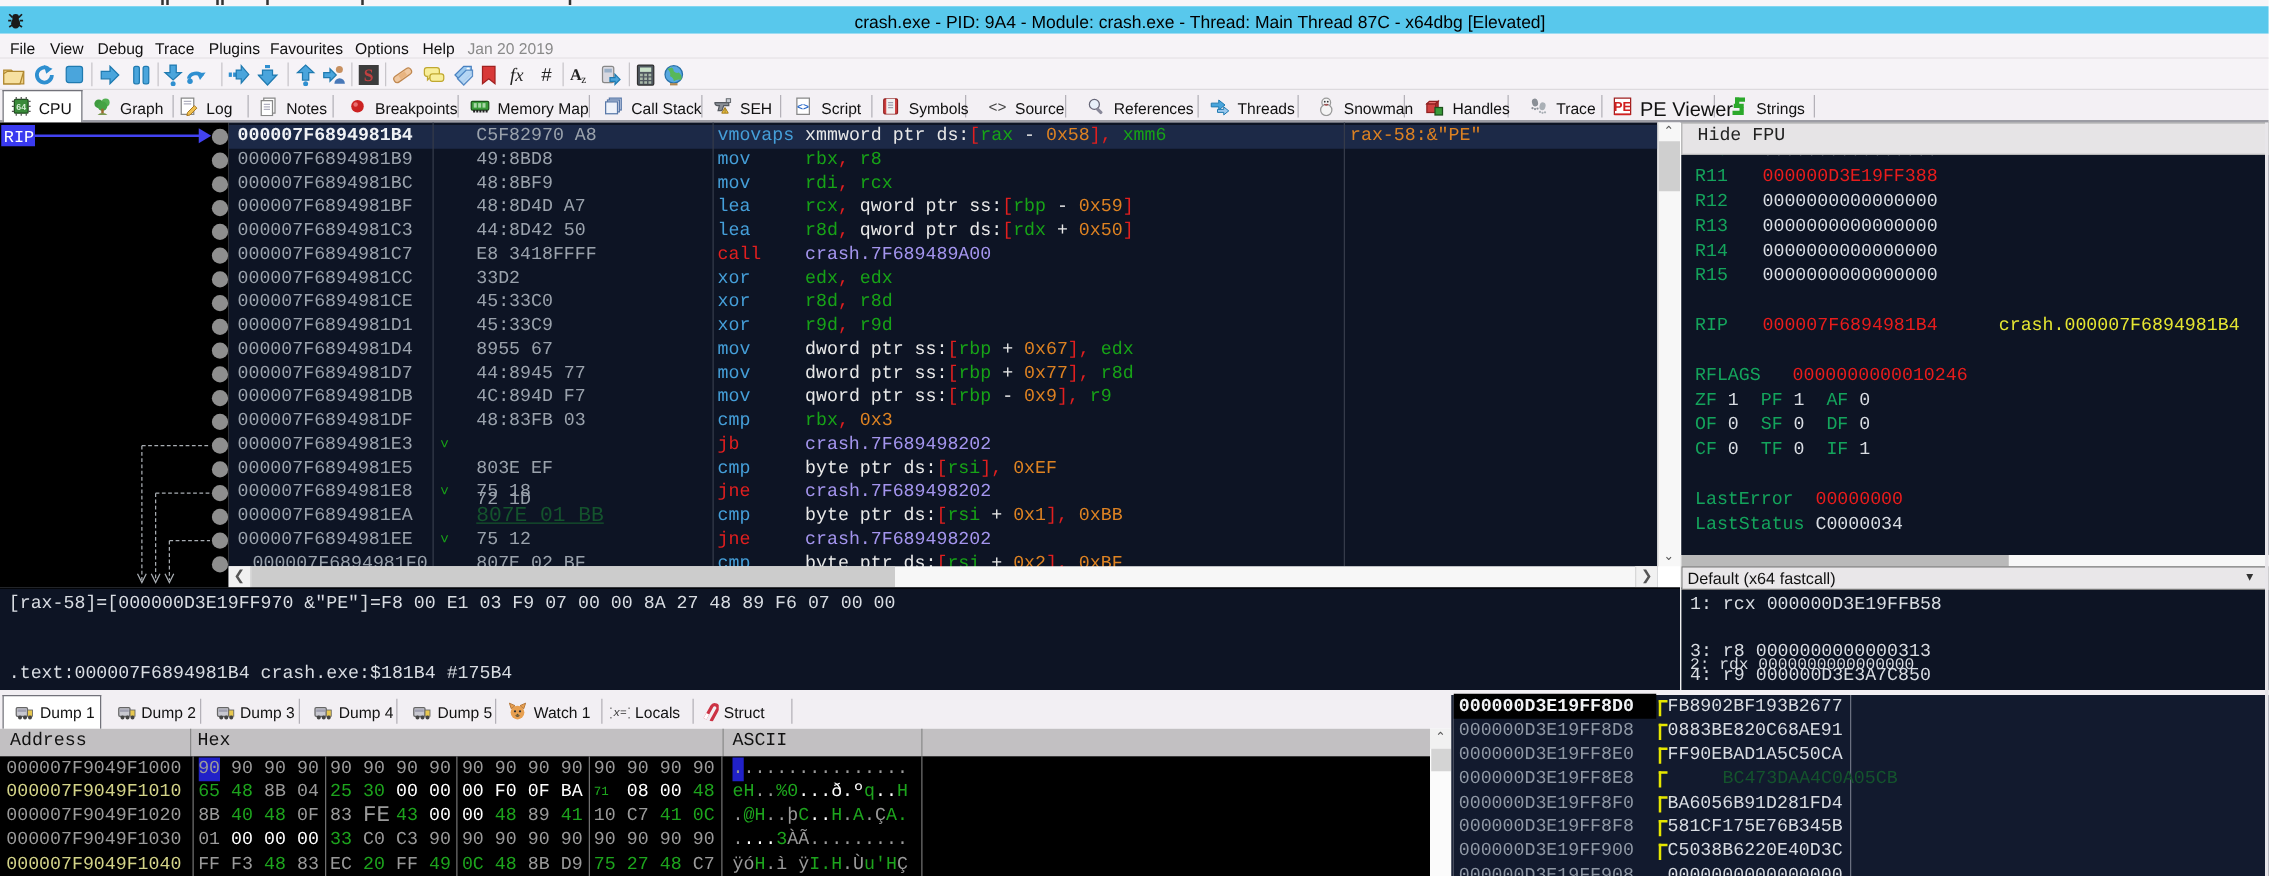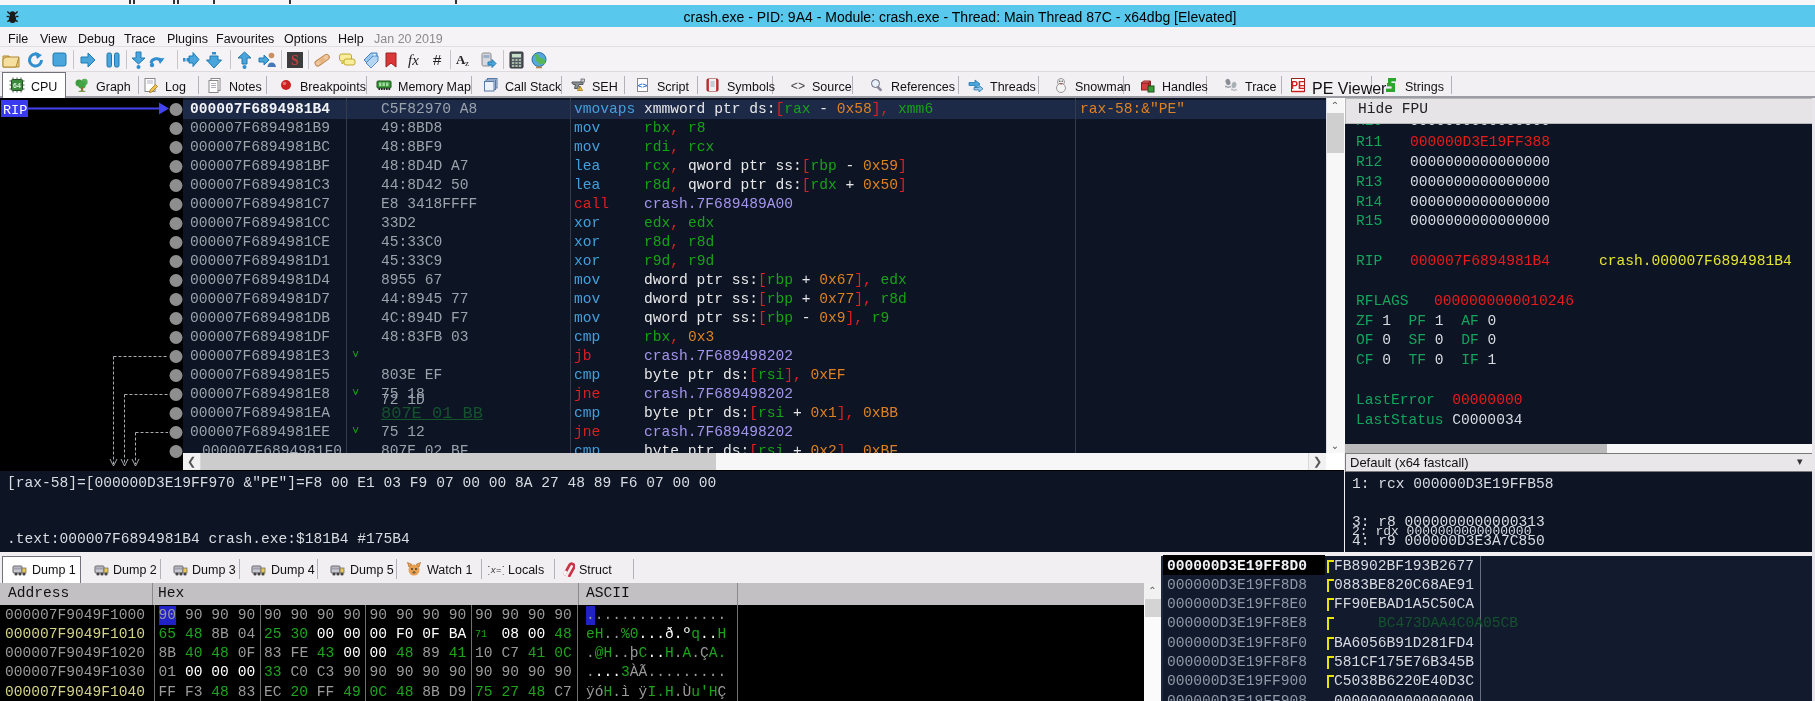--- a/index.html
+++ b/index.html
@@ -623,21 +623,21 @@
 <div style="position:absolute;left:691.24px;top:624.8px;white-space:pre;font-family:'Liberation Mono',monospace;font-size:14.6px;line-height:19px;color:#1da41d;">q</div>
 <div style="position:absolute;left:700.01px;top:624.8px;white-space:pre;font-family:'Liberation Mono',monospace;font-size:14.6px;line-height:19px;color:#ffffff;">.</div>
 <div style="position:absolute;left:708.78px;top:624.8px;white-space:pre;font-family:'Liberation Mono',monospace;font-size:14.6px;line-height:19px;color:#ffffff;">.</div>
 <div style="position:absolute;left:717.55px;top:624.8px;white-space:pre;font-family:'Liberation Mono',monospace;font-size:14.6px;line-height:19px;color:#1da41d;">H</div>
 <div style="position:absolute;left:5px;top:644.1px;white-space:pre;font-family:'Liberation Mono',monospace;font-size:14.6px;line-height:19px;color:#9a9a9a;">000007F9049F1020</div>
 <div style="position:absolute;left:158.5px;top:644.1px;white-space:pre;font-family:'Liberation Mono',monospace;font-size:14.6px;line-height:19px;color:#9a9a9a;">8B</div>
 <div style="position:absolute;left:184.9px;top:644.1px;white-space:pre;font-family:'Liberation Mono',monospace;font-size:14.6px;line-height:19px;color:#1da41d;">40</div>
 <div style="position:absolute;left:211.3px;top:644.1px;white-space:pre;font-family:'Liberation Mono',monospace;font-size:14.6px;line-height:19px;color:#1da41d;">48</div>
 <div style="position:absolute;left:237.7px;top:644.1px;white-space:pre;font-family:'Liberation Mono',monospace;font-size:14.6px;line-height:19px;color:#9a9a9a;">0F</div>
 <div style="position:absolute;left:264.0px;top:644.1px;white-space:pre;font-family:'Liberation Mono',monospace;font-size:14.6px;line-height:19px;color:#9a9a9a;">83</div>
-<div style="position:absolute;left:290.4px;top:644.1px;white-space:pre;font-family:'Liberation Mono',monospace;font-size:15px;line-height:19px;color:#9a9a9a;">FE</div>
+<div style="position:absolute;left:290.4px;top:644.1px;white-space:pre;font-family:'Liberation Mono',monospace;font-size:18px;line-height:19px;color:#9a9a9a;">FE</div>
 <div style="position:absolute;left:316.8px;top:644.1px;white-space:pre;font-family:'Liberation Mono',monospace;font-size:14.6px;line-height:19px;color:#1da41d;">43</div>
 <div style="position:absolute;left:343.2px;top:644.1px;white-space:pre;font-family:'Liberation Mono',monospace;font-size:14.6px;line-height:19px;color:#ffffff;">00</div>
 <div style="position:absolute;left:369.5px;top:644.1px;white-space:pre;font-family:'Liberation Mono',monospace;font-size:14.6px;line-height:19px;color:#ffffff;">00</div>
 <div style="position:absolute;left:395.9px;top:644.1px;white-space:pre;font-family:'Liberation Mono',monospace;font-size:14.6px;line-height:19px;color:#1da41d;">48</div>
 <div style="position:absolute;left:422.3px;top:644.1px;white-space:pre;font-family:'Liberation Mono',monospace;font-size:14.6px;line-height:19px;color:#9a9a9a;">89</div>
 <div style="position:absolute;left:448.7px;top:644.1px;white-space:pre;font-family:'Liberation Mono',monospace;font-size:14.6px;line-height:19px;color:#1da41d;">41</div>
 <div style="position:absolute;left:475.0px;top:644.1px;white-space:pre;font-family:'Liberation Mono',monospace;font-size:14.6px;line-height:19px;color:#9a9a9a;">10</div>
 <div style="position:absolute;left:501.4px;top:644.1px;white-space:pre;font-family:'Liberation Mono',monospace;font-size:14.6px;line-height:19px;color:#9a9a9a;">C7</div>
 <div style="position:absolute;left:527.8px;top:644.1px;white-space:pre;font-family:'Liberation Mono',monospace;font-size:14.6px;line-height:19px;color:#1da41d;">41</div>
 <div style="position:absolute;left:554.2px;top:644.1px;white-space:pre;font-family:'Liberation Mono',monospace;font-size:14.6px;line-height:19px;color:#1da41d;">0C</div>

